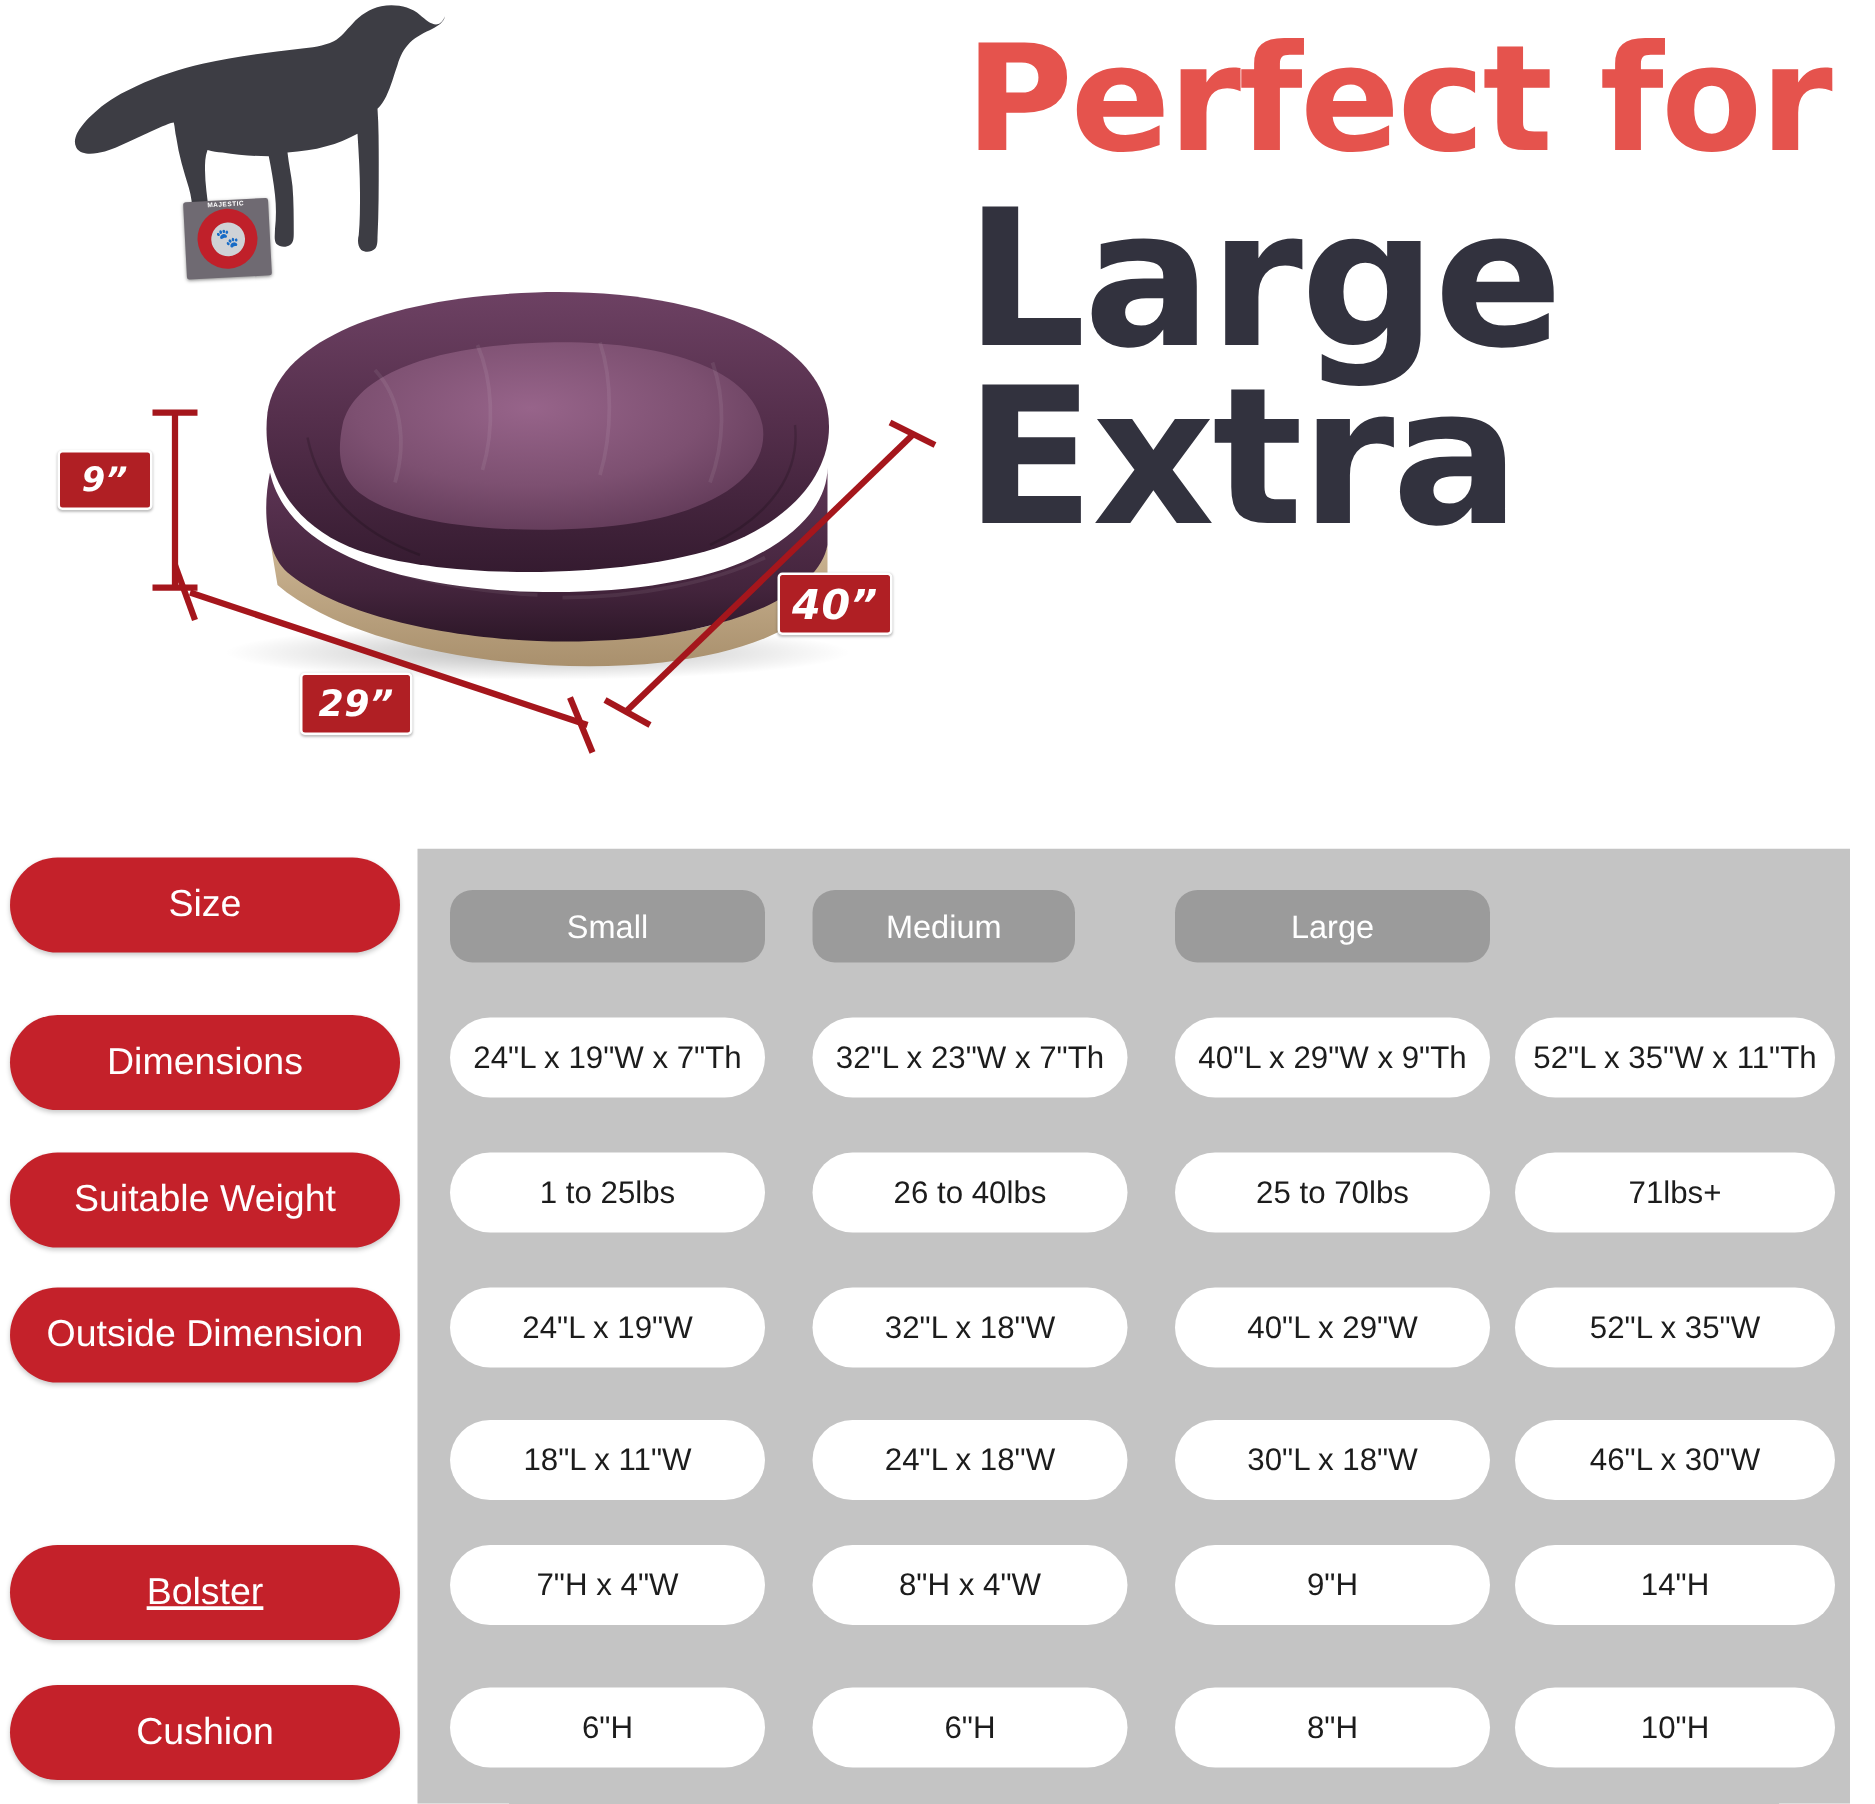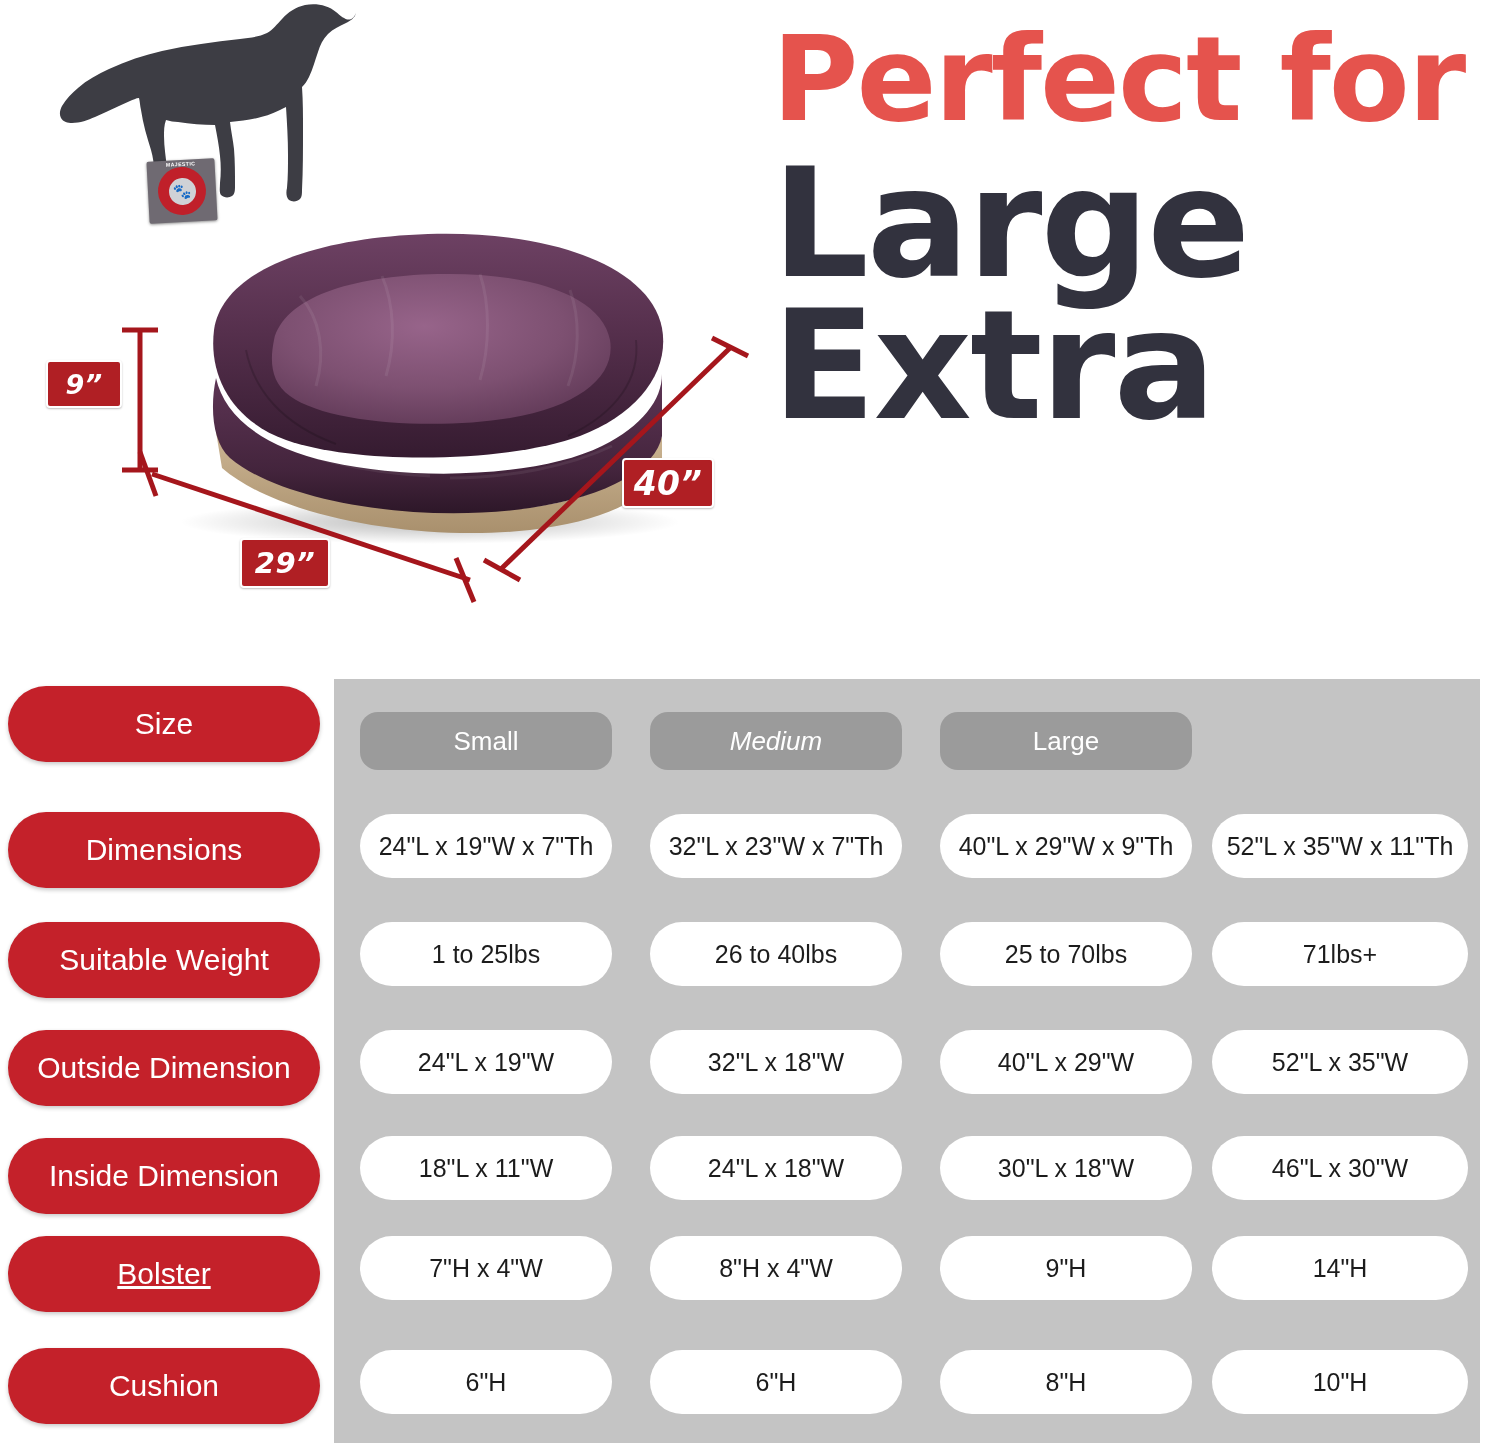--- a/index.html
+++ b/index.html
@@ -269,25 +269,24 @@
     <div class="title-line" id="title-dogs">Extra</div>
   </div>
 </div>
 
 <div id="table-panel"></div>
 <div id="table-area">
     <div class="row-label" style="top: 7px;">Size</div>
     <div class="row-label" style="top: 133px;">Dimensions</div>
     <div class="row-label" style="top: 243px;">Suitable Weight</div>
     <div class="row-label" style="top: 351px;">Outside Dimension</div>
-    <div class="row-label" style="top: 459px;">Inside Dimension</div>
     <div class="row-label" style="top: 557px; text-decoration: underline;">Bolster</div>
     <div class="row-label" style="top: 669px;">Cushion</div>
     <div class="cell head" style="left: 360px; width: 252px; top: 33px;">Small</div>
-    <div class="cell head" style="left: 650px; width: 252px; top: 33px; font-style: italic;">Medium</div>
+    <div class="cell head" style="left: 650px; width: 210px; top: 33px;">Medium</div>
     <div class="cell head" style="left: 940px; width: 252px; top: 33px;">Large</div>
     <div class="cell" style="left: 360px; width: 252px; top: 135px;">24"L x 19"W x 7"Th</div>
     <div class="cell" style="left: 650px; width: 252px; top: 135px;">32"L x 23"W x 7"Th</div>
     <div class="cell" style="left: 940px; width: 252px; top: 135px;">40"L x 29"W x 9"Th</div>
     <div class="cell" style="left: 1212px; width: 256px; top: 135px;">52"L x 35"W x 11"Th</div>
     <div class="cell" style="left: 360px; width: 252px; top: 243px;">1 to 25lbs</div>
     <div class="cell" style="left: 650px; width: 252px; top: 243px;">26 to 40lbs</div>
     <div class="cell" style="left: 940px; width: 252px; top: 243px;">25 to 70lbs</div>
     <div class="cell" style="left: 1212px; width: 256px; top: 243px;">71lbs+</div>
     <div class="cell" style="left: 360px; width: 252px; top: 351px;">24"L x 19"W</div>

